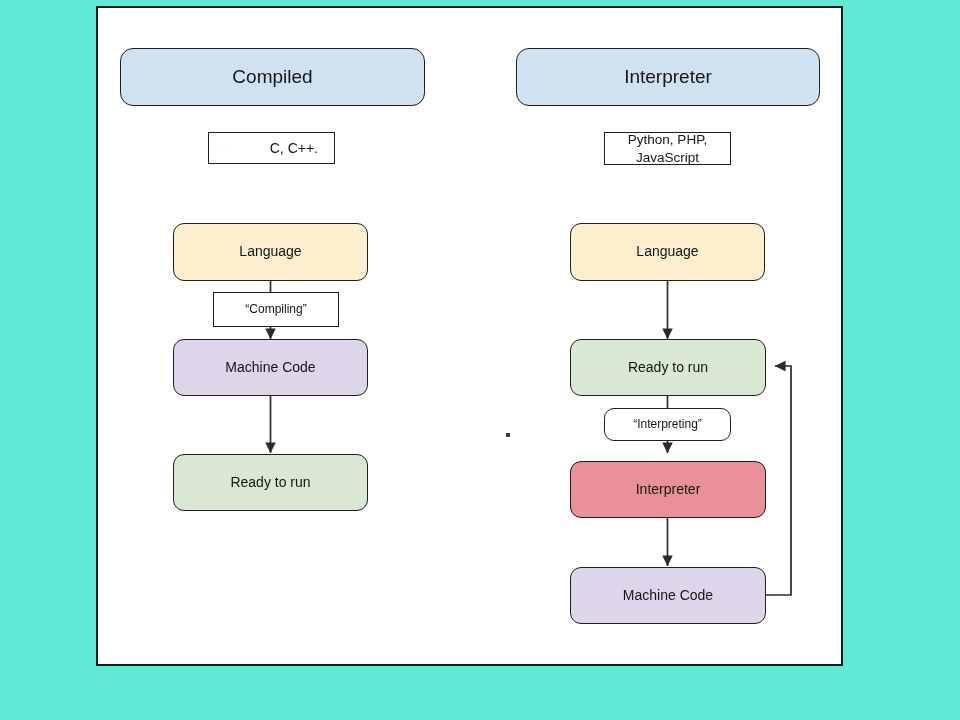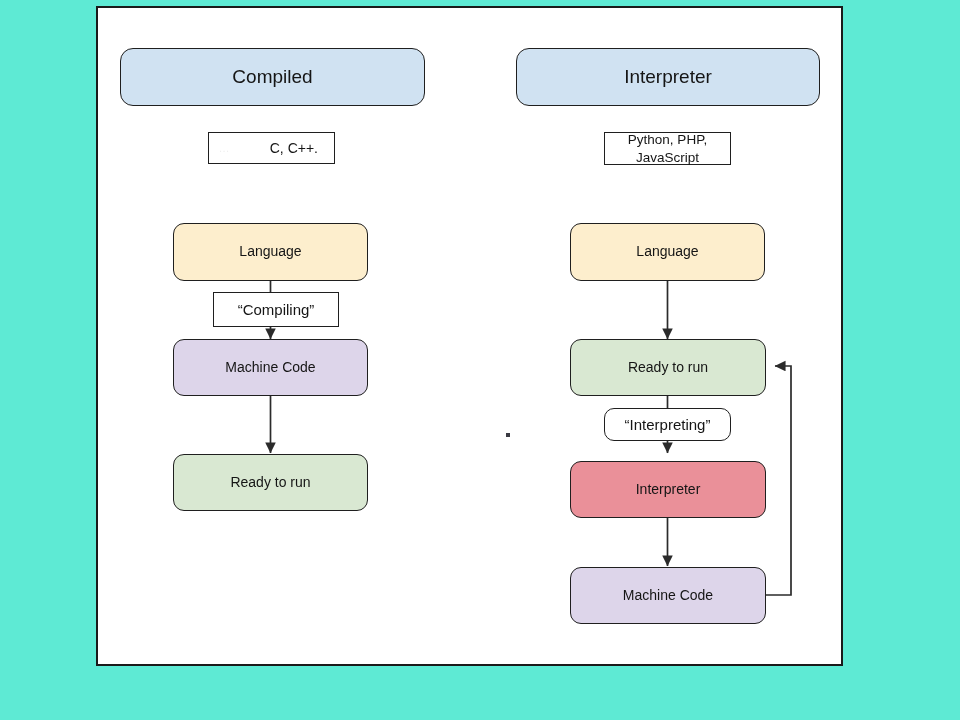--- a/index.html
+++ b/index.html
@@ -54,21 +54,21 @@
   .edgelabel {
     position: absolute;
     box-sizing: border-box;
     border: 1.4px solid #1f1f1f;
     border-radius: 0;
     background: #ffffff;
     display: flex;
     align-items: center;
     justify-content: center;
     text-align: center;
-    font-size: 15px;
+    font-size: 12px;
     color: #151515;
     line-height: 1.3;
     z-index: 5;
   }
   .edgelabel.lang-left {
     font-size: 14px;
     justify-content: flex-end;
     padding-right: 16px;
   }
   .edgelabel.lang-right {

